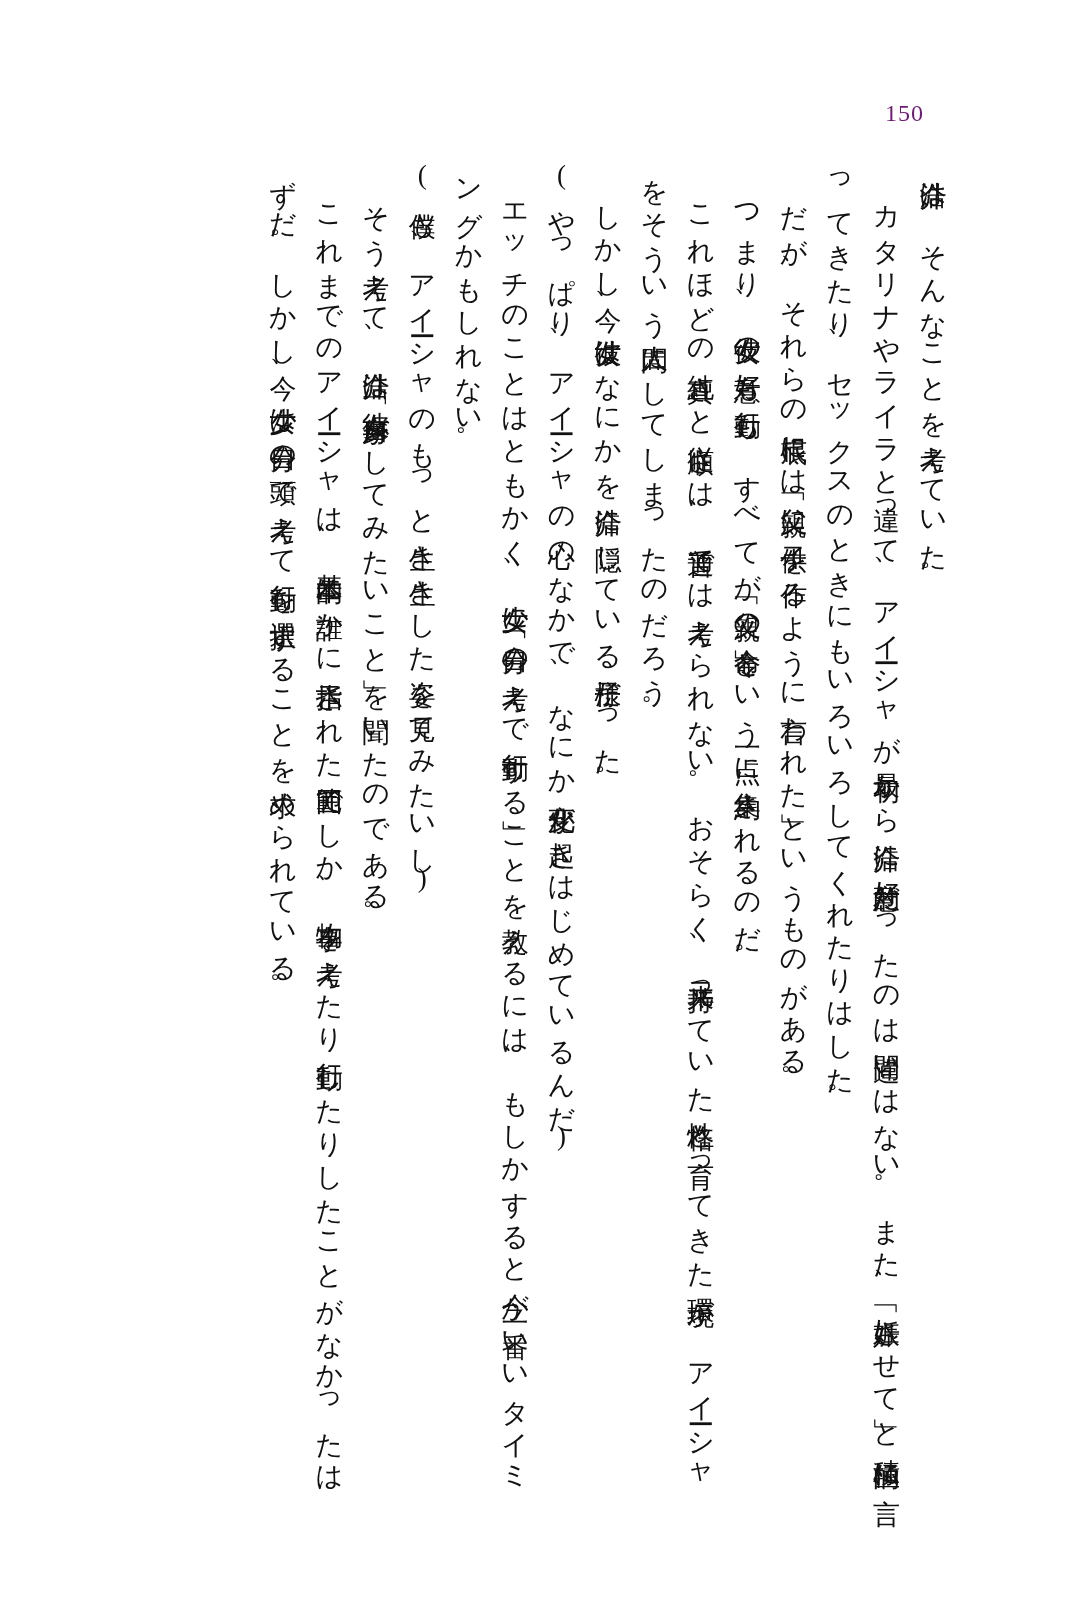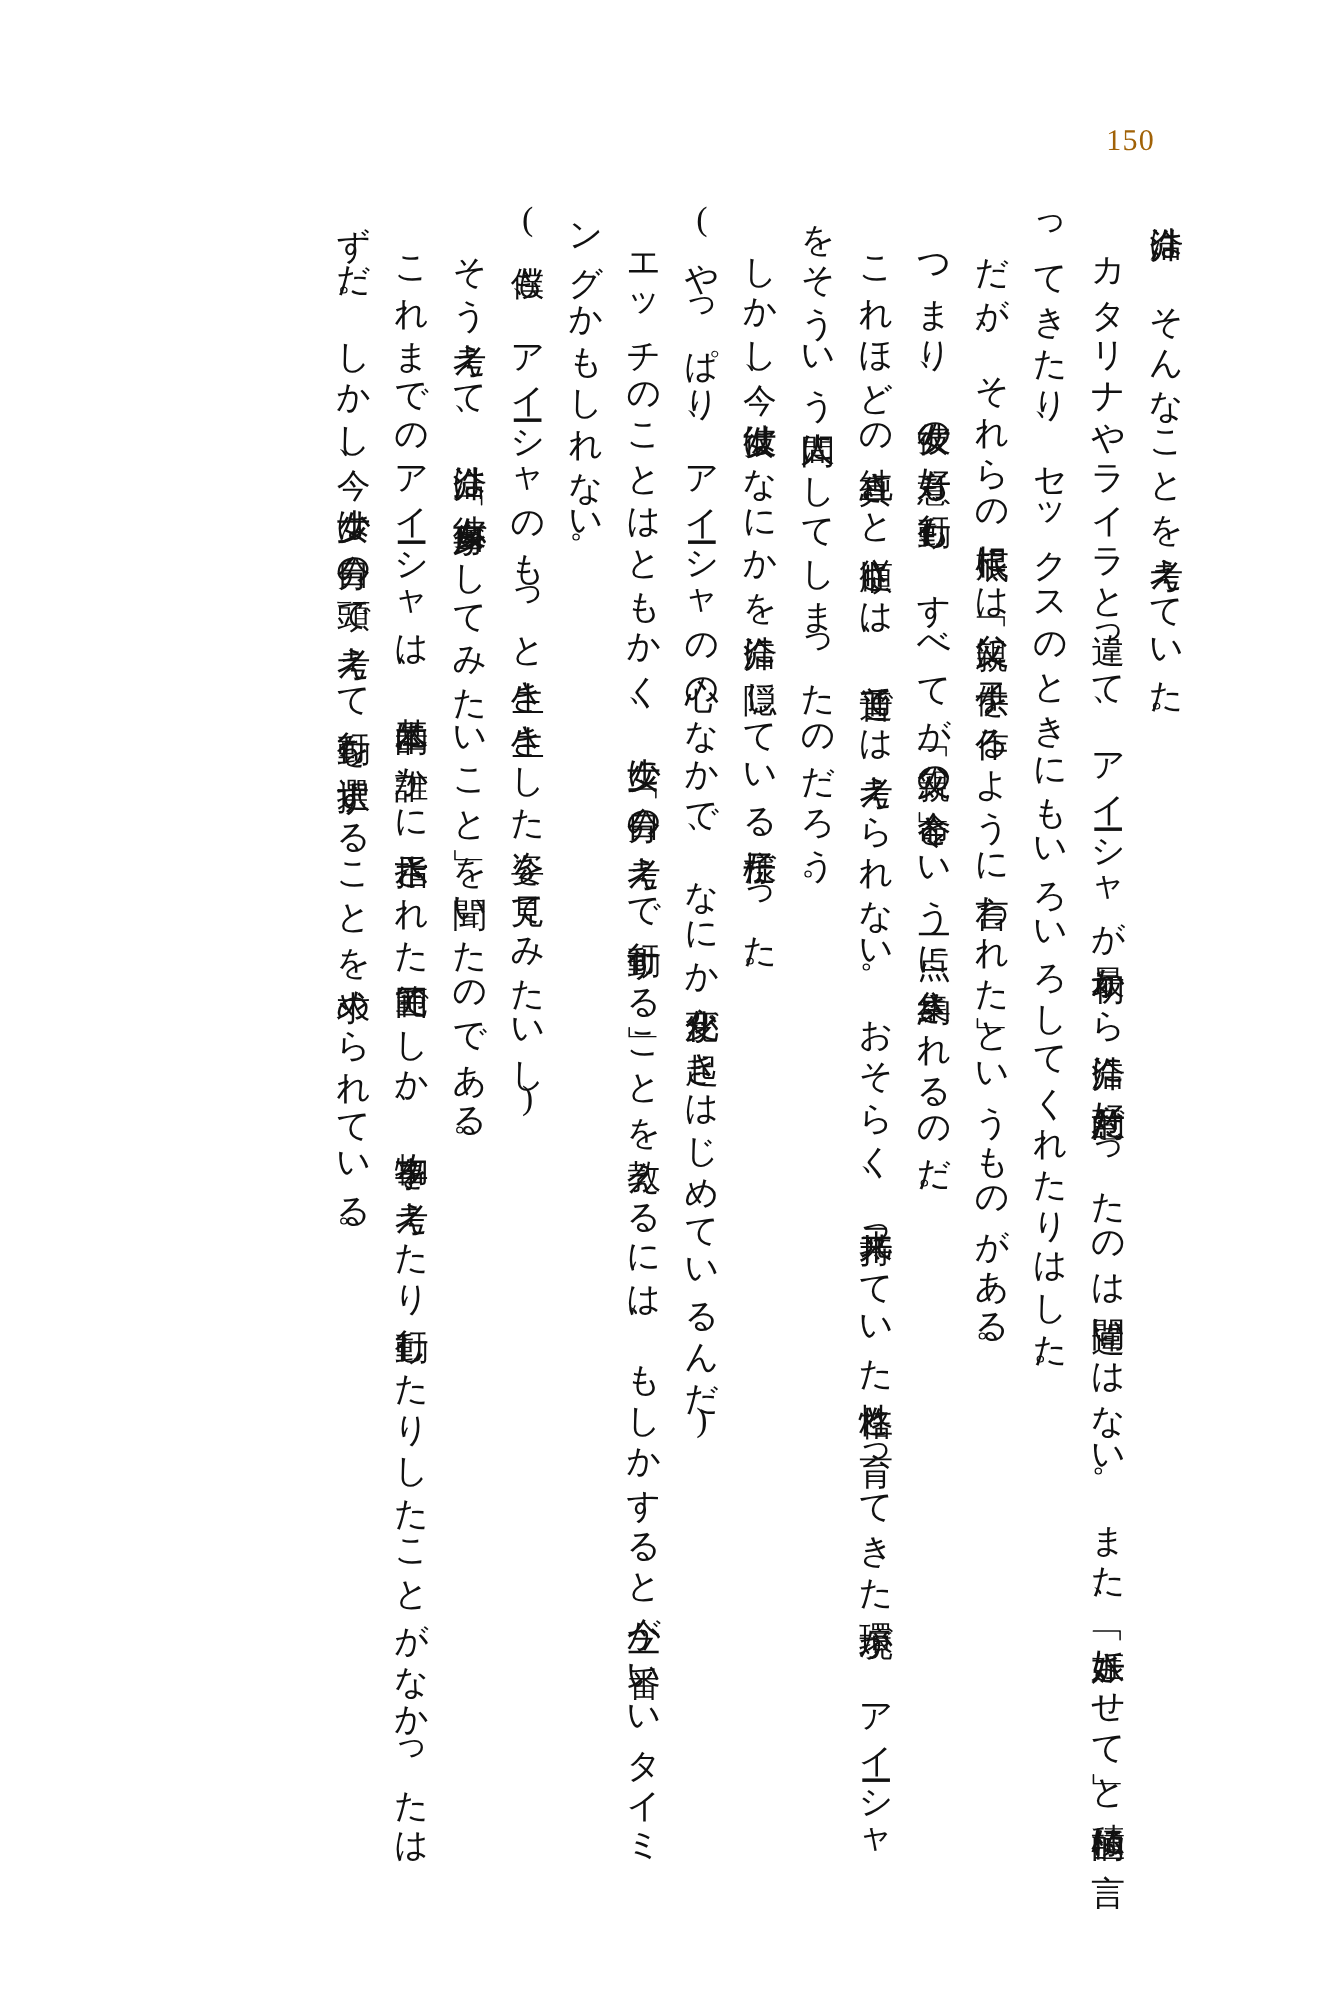--- a/index.html
+++ b/index.html
@@ -15,21 +15,21 @@
     overflow: hidden;
     font-family: "Liberation Serif", "DejaVu Serif", serif;
     color: #111111;
   }
   .page-number {
     position: absolute;
     top: 100px;
     right: 150px;
     font-size: 24px;
     letter-spacing: 1px;
-    color: #a16207;
+    color: #701a75;
     font-family: "Liberation Serif", "DejaVu Serif", serif;
   }
   .body-text {
     position: absolute;
     top: 160px;
     left: 118px;
     width: 838px;
     height: 1320px;
     writing-mode: vertical-rl;
     text-orientation: upright;

